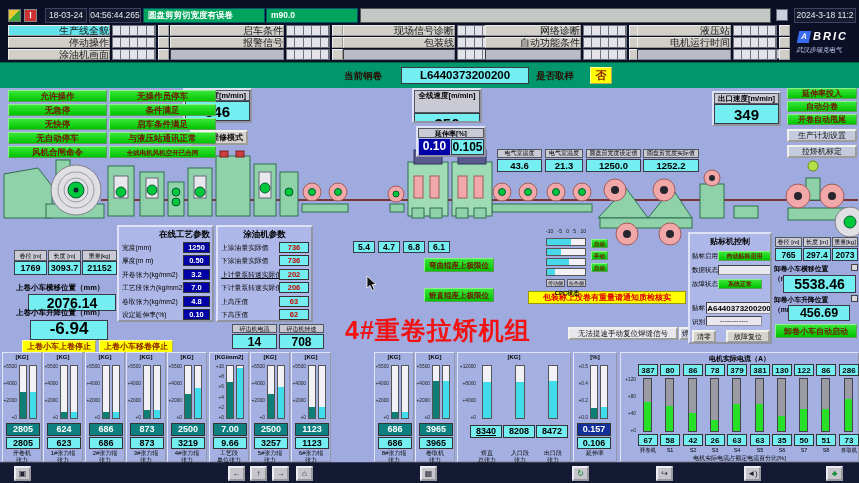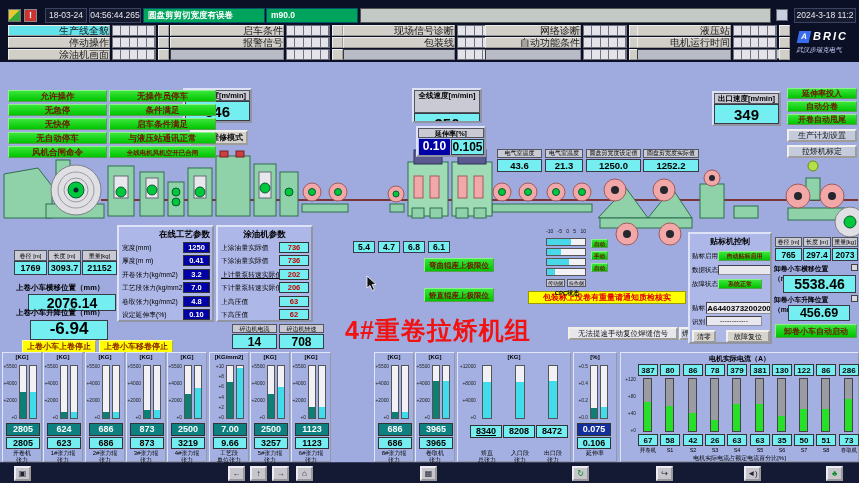--- a/index.html
+++ b/index.html
@@ -202,20 +202,26 @@
       <div class="cells" style="position: absolute; left: 733px; top: 49px; width: 44px; height: 11px;">
         <div class="cell" style="position: relative;"></div>
         <div class="cell" style="position: relative;"></div>
         <div class="cell" style="position: relative;"></div>
         <div class="cell" style="position: relative;"></div>
         <div class="cell" style="position: relative;"></div>
       </div>
       <div class="mini" style="position: absolute; left: 779px; top: 49px; width: 11px; height: 11px;"></div>
     </div>
 
+  <div id="coilbar">
+    <div class="a b" style="left:344px;top:7px;width:54px;height:12px;font-size:9.5px;color:#2a0a00">当前钢卷</div>
+    <div class="a cyan b" style="left:401px;top:4px;width:128px;height:17px;font-size:11.5px;line-height:15px">L6440373200200</div>
+    <div class="a b" style="left:536px;top:7px;width:50px;height:12px;font-size:9.5px;color:#2a0a00">是否取样</div>
+    <div class="a ybtn" style="left:590px;top:4px;width:22px;height:17px;font-size:11px;line-height:15px">否</div>
+  </div>
 
   <svg class="a" style="left:0;top:148px" width="859" height="104" viewBox="0 0 859 104">
     <g fill="#8fd2aa" stroke="#2f6e4e">
       <path d="M4 26 L38 20 L52 38 L52 70 L4 70 Z"></path>
         <rect x="46" y="56" width="58" height="14"></rect>
         <rect x="56" y="12" width="14" height="30"></rect>
     </g>
     <circle cx="76" cy="42" r="25" fill="#e0e0e4" stroke="#808088"></circle>
       <circle cx="76" cy="42" r="18" fill="none" stroke="#9a9aa2"></circle>
       <circle cx="76" cy="42" r="12" fill="none" stroke="#9a9aa2"></circle>
@@ -450,21 +456,21 @@
     <div class="cyan b" style="position: absolute; left: 586px; top: 159px; width: 55px; height: 13px; font-size: 9.5px; line-height: 12px;">1250.0</div>
     <div class="lbl f6" style="position: absolute; left: 643px; top: 149px; width: 56px; height: 9px;">圆盘剪宽度实际值</div>
     <div class="cyan b" style="position: absolute; left: 643px; top: 159px; width: 56px; height: 13px; font-size: 9.5px; line-height: 12px;">1252.2</div>
     <div class="cyan b" style="position: absolute; left: 353px; top: 241px; width: 22px; height: 12px; font-size: 8.5px; line-height: 11px;">5.4</div>
     <div class="cyan b" style="position: absolute; left: 378px; top: 241px; width: 22px; height: 12px; font-size: 8.5px; line-height: 11px;">4.7</div>
     <div class="cyan b" style="position: absolute; left: 403px; top: 241px; width: 22px; height: 12px; font-size: 8.5px; line-height: 11px;">6.8</div>
     <div class="cyan b" style="position: absolute; left: 428px; top: 241px; width: 22px; height: 12px; font-size: 8.5px; line-height: 11px;">6.1</div>
     <div class="panel" style="position: absolute; left: 117px; top: 225px; width: 97px; height: 97px;">
       <div class="ttl" style="position: relative; margin-left: 38px;">在线工艺参数</div>
       <div class="trow" style="position: relative;">宽度(mm)<div class="tv tvb" style="width: 27px;">1250</div></div>
-      <div class="trow" style="position: relative;">厚度(m m)<div class="tv tvb" style="width: 27px;">0.41</div></div>
+      <div class="trow" style="position: relative;">厚度(m m)<div class="tv tvb" style="width: 27px;">0.50</div></div>
       <div class="trow" style="position: relative;">开卷张力(kg/mm2)<div class="tv tvb" style="width: 27px;">3.2</div></div>
       <div class="trow" style="position: relative;">工艺段张力(kg/mm2)<div class="tv tvb" style="width: 27px;">7.0</div></div>
       <div class="trow" style="position: relative;">卷取张力(kg/mm2)<div class="tv tvb" style="width: 27px;">4.8</div></div>
       <div class="trow" style="position: relative;">设定延伸率(%)<div class="tv tvb" style="width: 27px;">0.10</div></div>
     </div>
     <div class="panel" style="position: absolute; left: 216px; top: 225px; width: 97px; height: 97px;">
       <div class="ttl" style="position: relative;">涂油机参数</div>
       <div class="trow" style="position: relative;">上涂油量实际值<div class="tv tvc" style="width: 30px;">736</div></div>
       <div class="trow" style="position: relative;">下涂油量实际值<div class="tv tvc" style="width: 30px;">736</div></div>
       <div class="trow" style="position: relative; text-decoration: underline;">上计量泵转速实际值<div class="tv tvc" style="width: 30px;">202</div></div>
@@ -698,21 +704,21 @@
         <span style="">+0.4</span>
         <span style="">+0.2</span>
         <span style="">+0.0</span>
       </div>
       <div class="gtrack" style="left: 16px; top: 12px; width: 8px; height: 54px;">
         <div class="gfill1" style="height: 10.4px;"></div>
       </div>
       <div class="gtrack" style="left: 26px; top: 12px; width: 8px; height: 54px;">
         <div class="gfill2" style="height: 11px;"></div>
       </div>
-      <div class="gv1 dk" style="left: 3px; top: 70px; width: 34px; height: 13px;">0.075</div>
+      <div class="gv1 dk" style="left: 3px; top: 70px; width: 34px; height: 13px;">0.157</div>
       <div class="gv2" style="left: 3px; top: 84px; width: 34px; height: 12px;">0.106</div>
       <div class="glab" style="left: 0px; top: 97px; width: 100%; height: 14px;">延伸率</div>
     </div>
     <div class="gpanel" style="position: absolute; left: 457px; top: 352px; width: 114px; height: 110px;">
       <div class="gunit" style="">[KG]</div>
       <div class="gscale" style="left: 1px; top: 11px; width: 17px; height: 56px;">
         <span style="">+12000</span>
         <span style="">+8000</span>
         <span style="">+4000</span>
         <span style="">+0</span>

